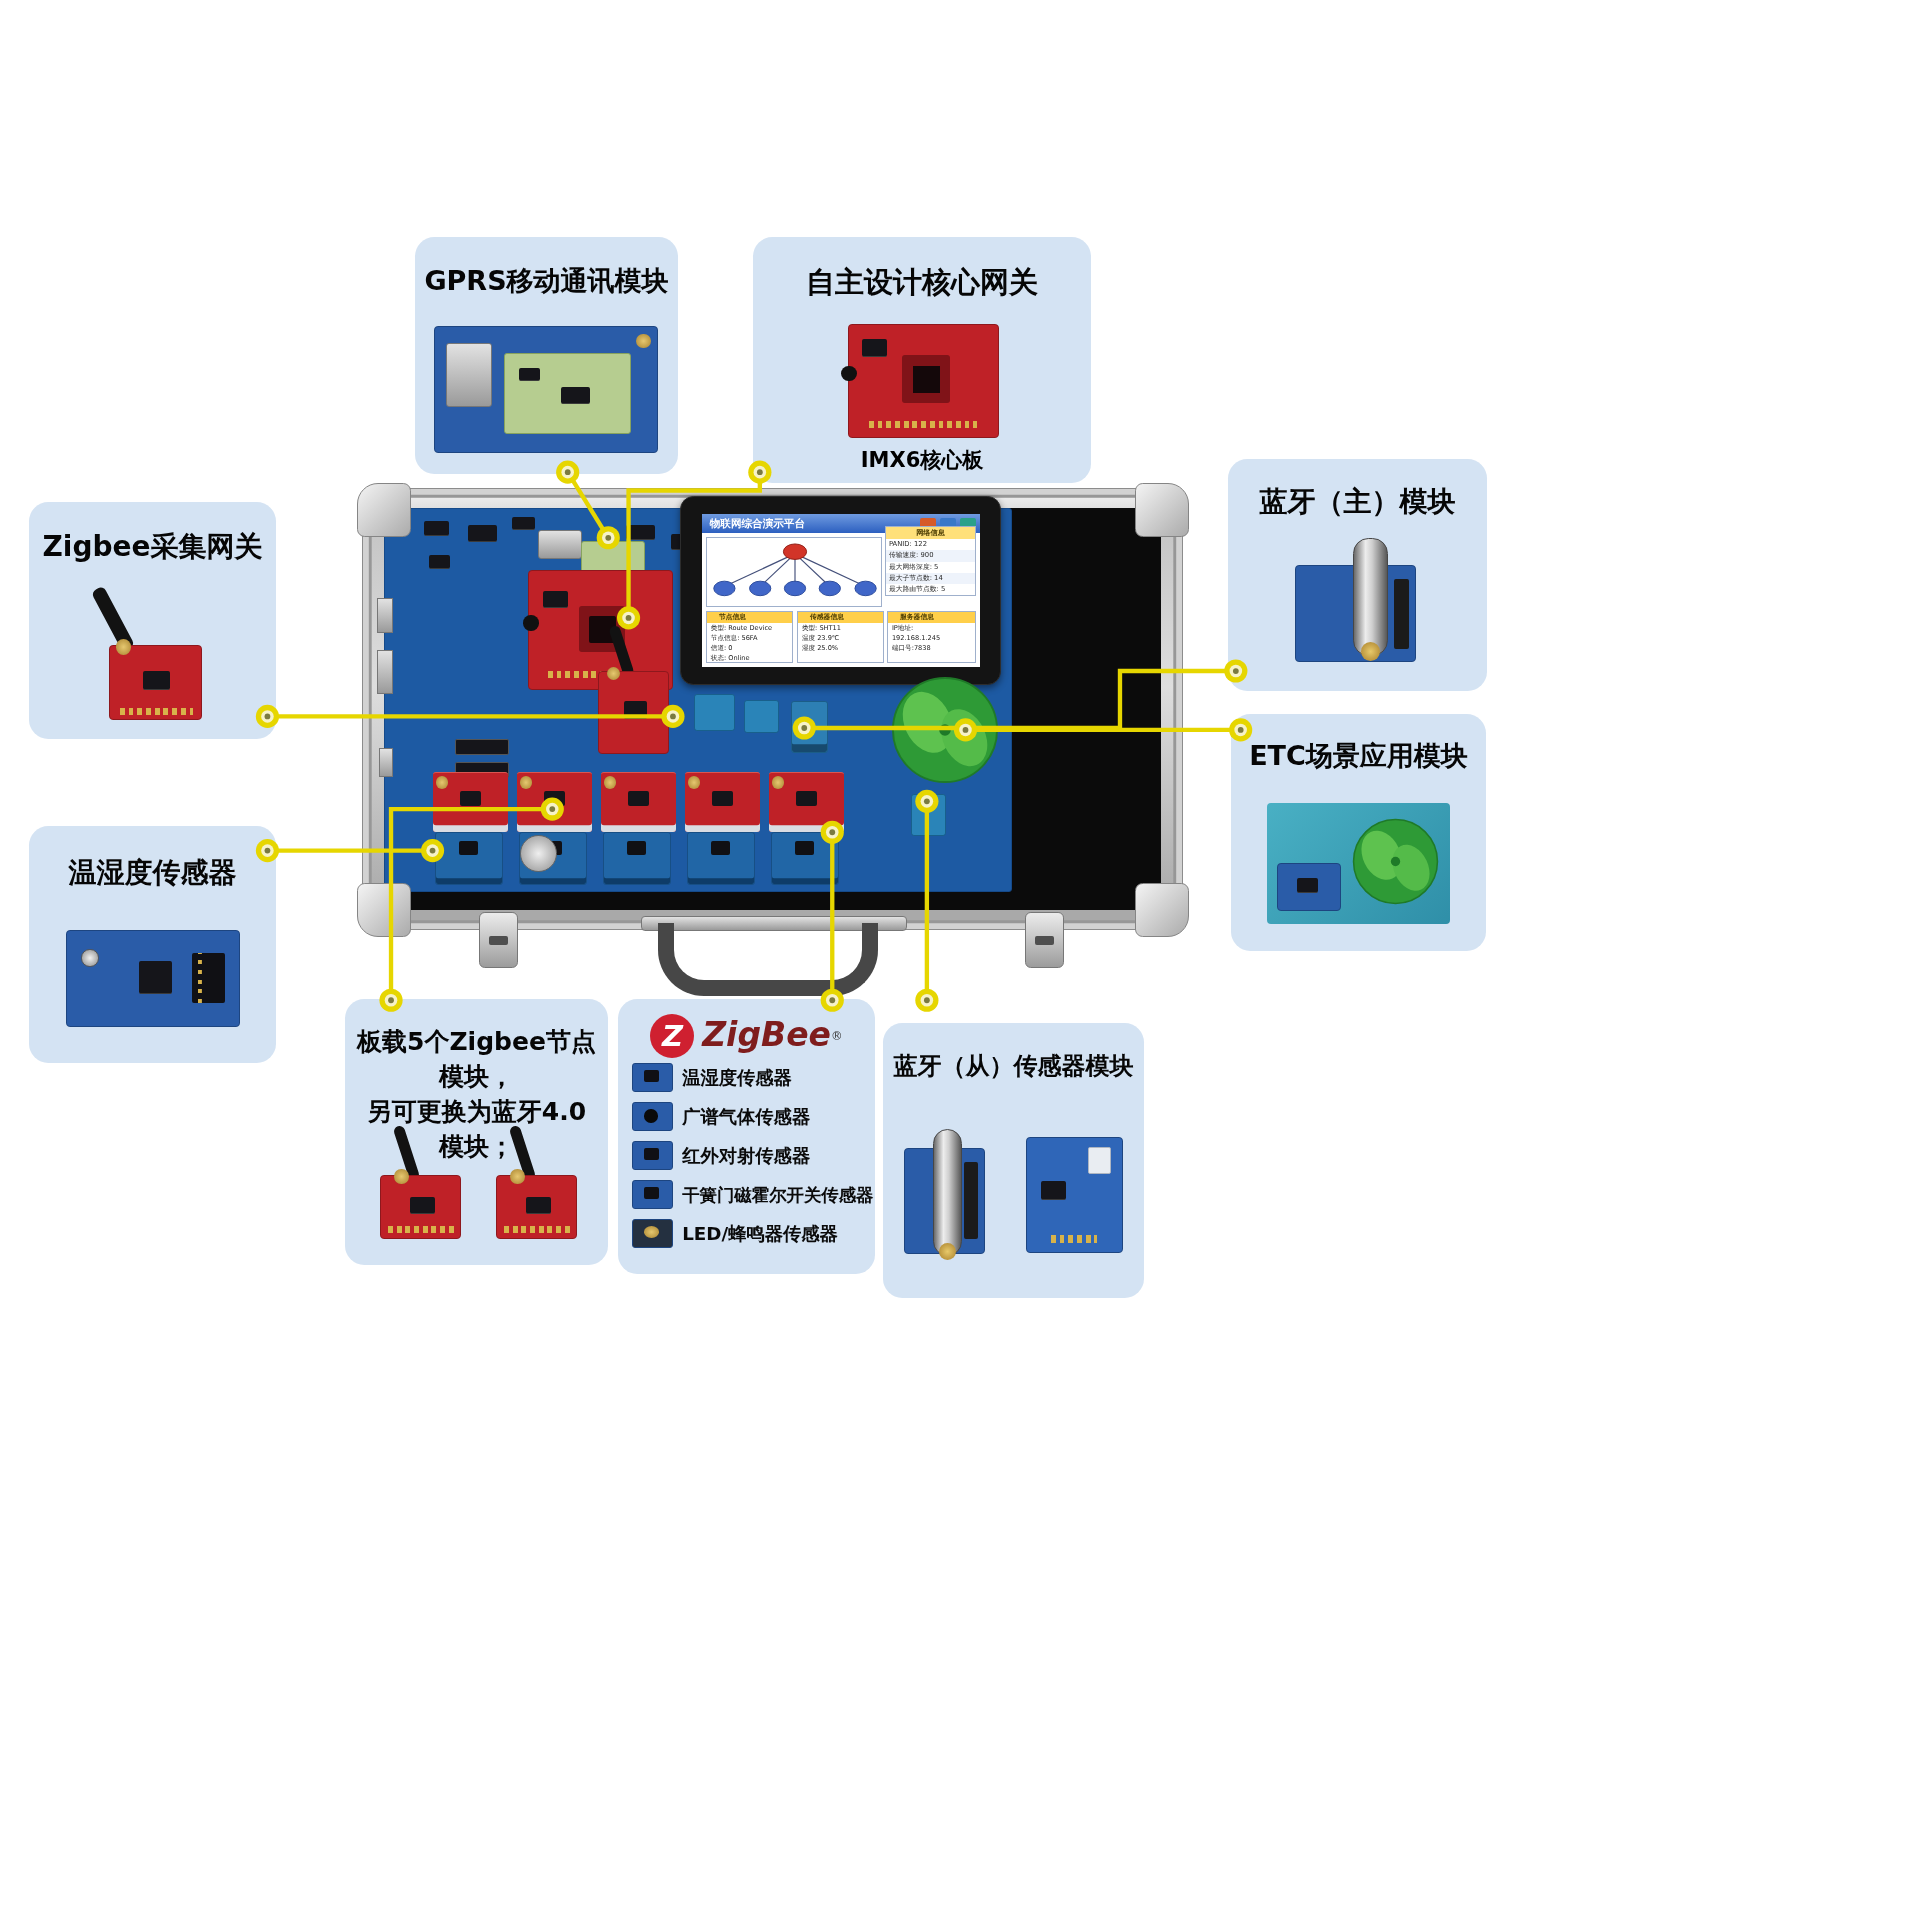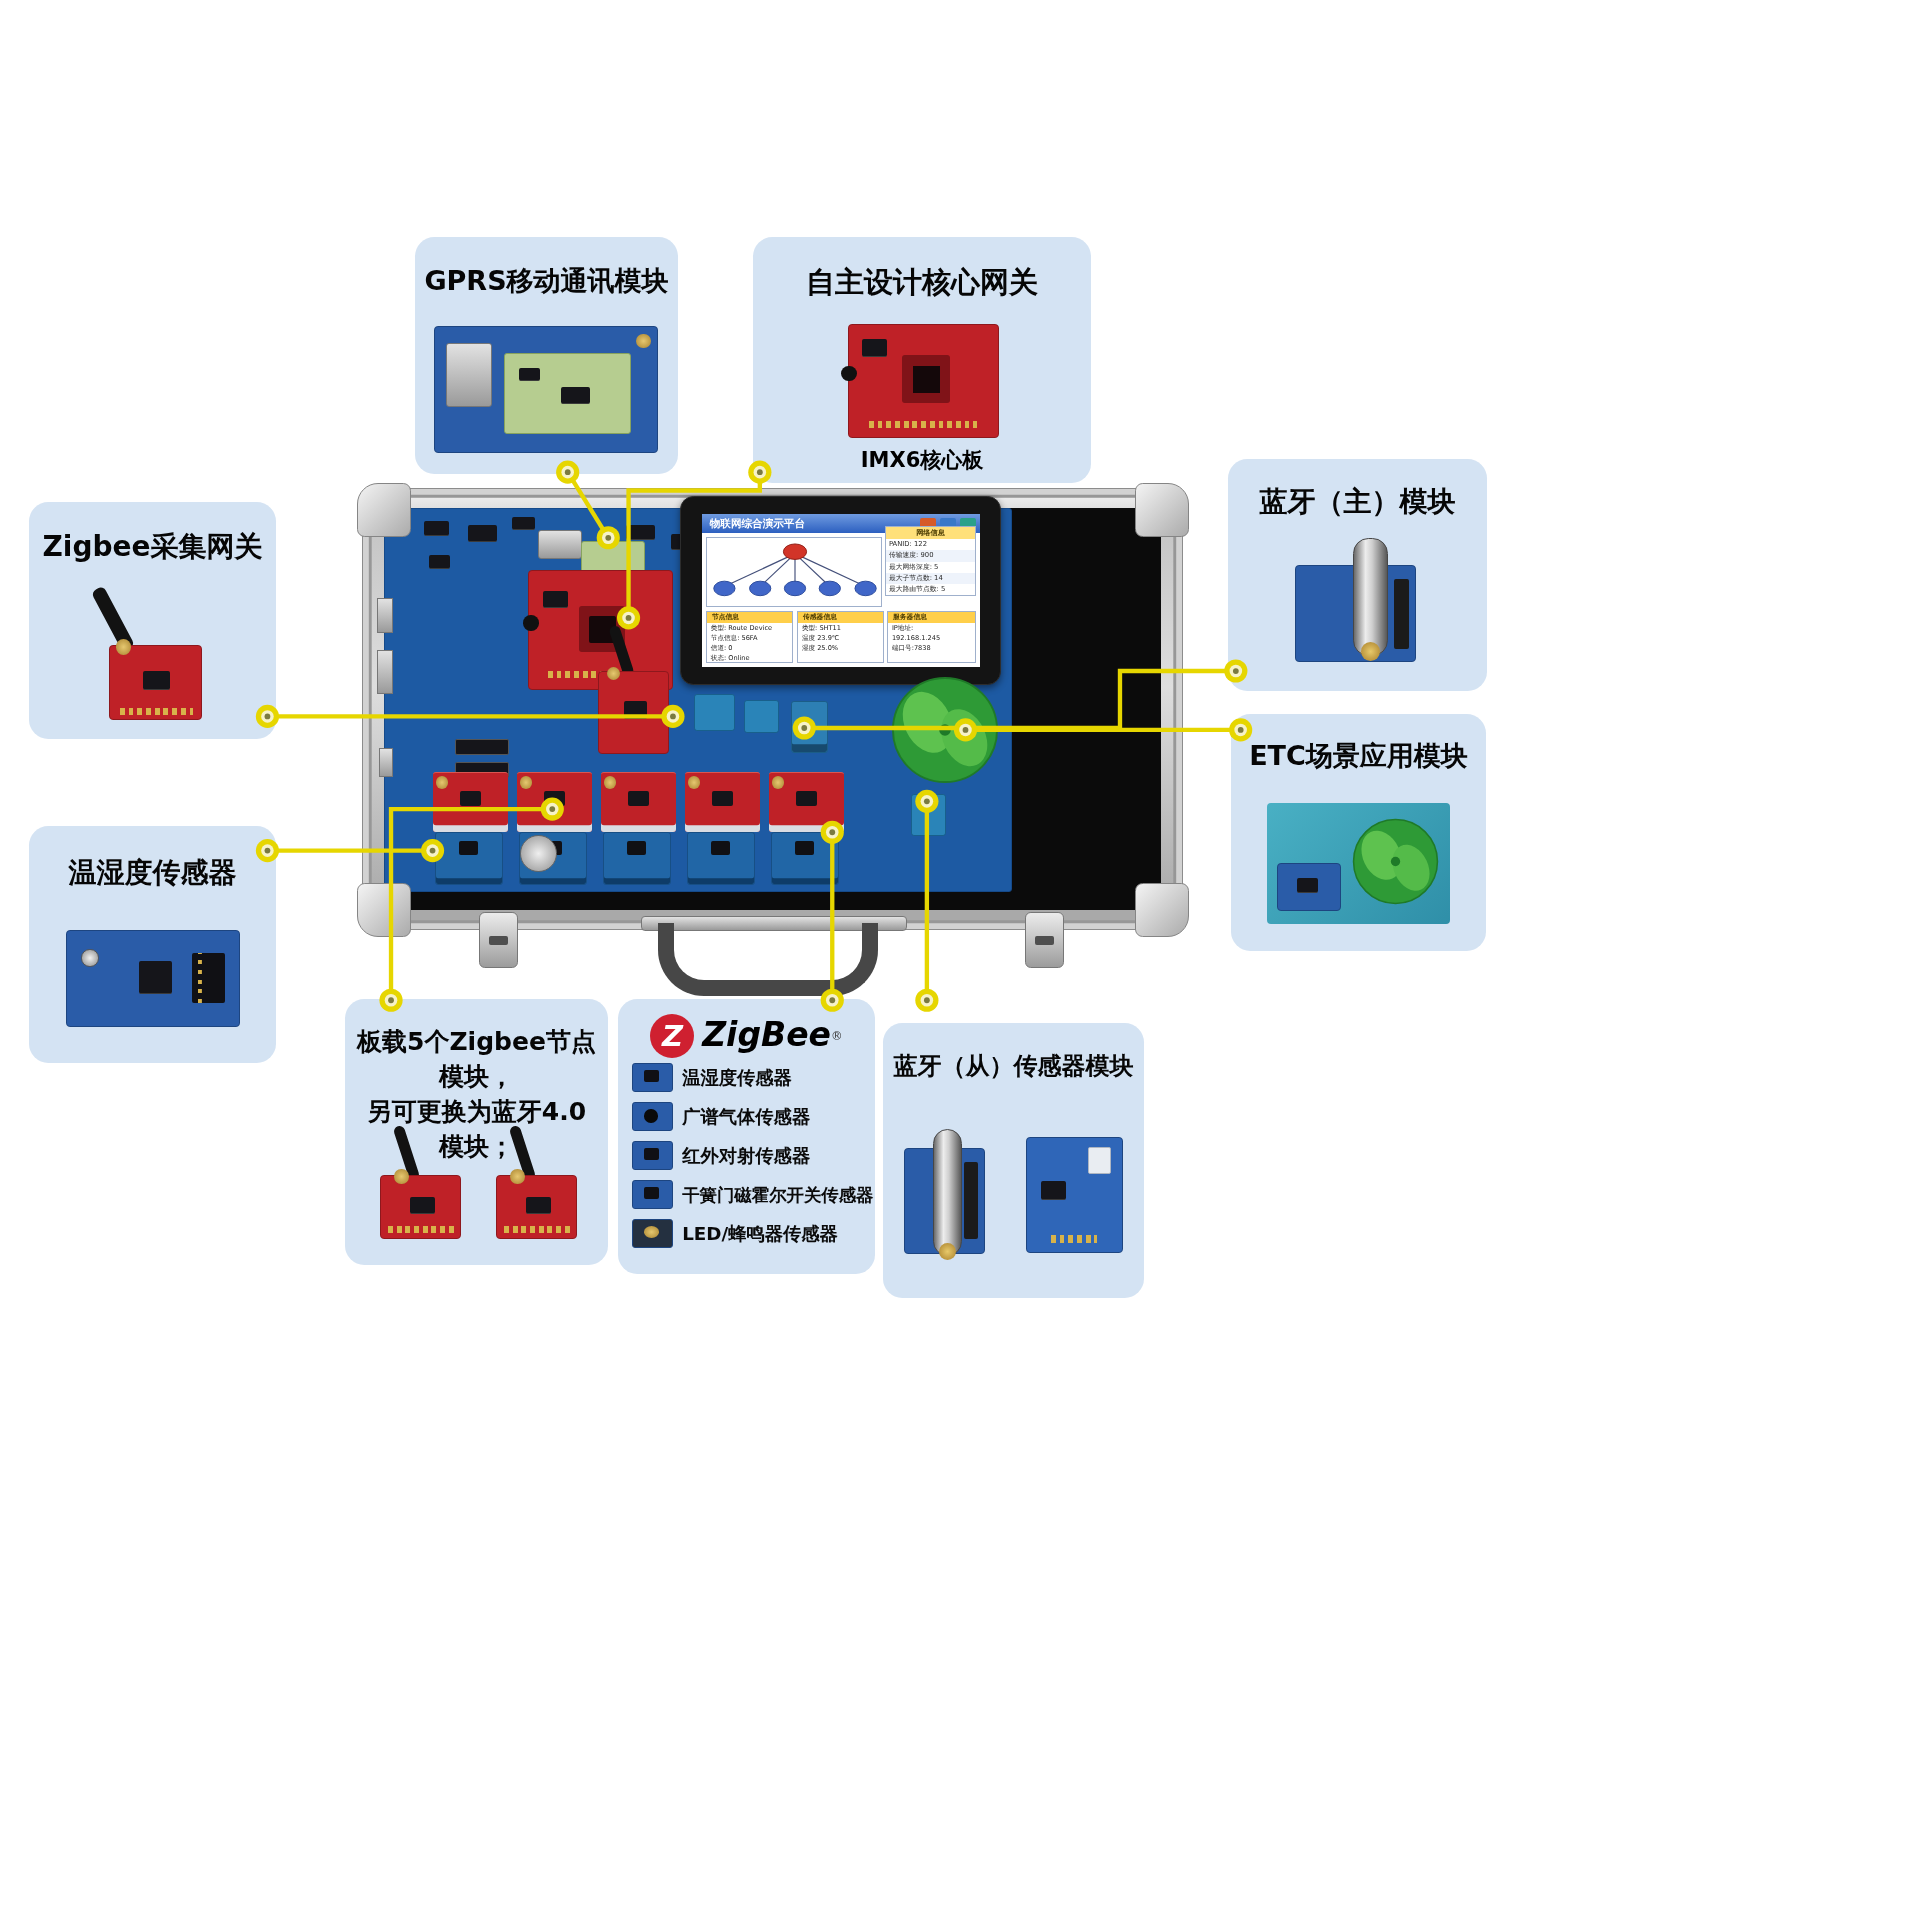--- a/index.html
+++ b/index.html
@@ -40,42 +40,42 @@
   .bezel { position:absolute; left:295px; top:-13.5px; width:321px; height:189px; background:#141414; border:1.9px solid #2d2d2d;
            border-radius:13.5px; box-shadow:0 2.9px 7.7px rgba(0,0,0,.45); }
   .lcd { position:absolute; left:21px; top:17.4px; width:278px; height:153px; background:#ffffff; overflow:hidden; }
   .lcdbar { position:absolute; left:0; top:0; width:100%; height:19.3px; background:linear-gradient(180deg,#6f9be0,#2c5fc0); }
   .lcdbar .t { font-size:10.6px; font-weight:700; color:#fff; line-height:19.3px; padding-left:7.7px; }
   .lcdbtn { position:absolute; top:3.9px; width:16.4px; height:11.6px; border-radius:1.9px; }
   .panel { position:absolute; background:#fff; border:1px solid #9fb0cc; overflow:hidden; }
   .phead { height:11.6px; background:#ffe07a; font-size:7.2px; font-weight:700; color:#4a3a00; line-height:11.6px; text-align:center; }
   .prow { font-size:6.8px; line-height:11.4px; color:#2a2a2a; padding-left:2.9px; white-space:nowrap; overflow:hidden; }
   .prow:nth-child(odd) { background:#eef3fb; }
-  .mhead { height:10.6px; background:#ffcf4a; font-size:6.8px; font-weight:700; color:#4a3a00; line-height:10.6px; padding-left:5px; white-space:nowrap; }
+  .mhead { height:10.6px; background:#ffcf4a; font-size:6.8px; font-weight:700; color:#4a3a00; line-height:10.6px; padding-left:12px; white-space:nowrap; }
   .mrow { font-size:6.6px; line-height:10px; color:#222; padding-left:3.9px; white-space:nowrap; overflow:hidden; }
 
   
   .goldrow { background:repeating-linear-gradient(90deg,#d8b34a 0 4.8px,rgba(0,0,0,0) 4.8px 8.7px); }
   .cyl { background:linear-gradient(90deg,#6a6a6a,#ededed 35%,#cfcfcf 55%,#585858); border:1px solid #474747; border-radius:15.4px; }
   .antenna { background:#121212; border-radius:5.8px; }
   .pcbred { background:#bf2127; border-radius:3.9px; border:1px solid #8e181d; }
   .pcbblue { background:#2a5ca8; border-radius:3.9px; border:1px solid #1d4580; }
 
   
   .srow { position:relative; height:39px; margin:0 13.5px; display:flex; align-items:center; }
   .sicon { width:41px; height:29px; background:#2a5ca8; border:1px solid #1d4580; border-radius:2.9px; position:relative; flex:0 0 auto; }
   .sicon:after { content:""; position:absolute; left:11.6px; top:5.8px; width:15.4px; height:11.6px; background:#101014; border-radius:1.9px; }
   .srow:nth-child(3) .sicon:after { border-radius:50%; width:13.5px; height:13.5px; background:#0a0a0a; }
   .srow:nth-child(6) .sicon { background:#243040; }
   .srow:nth-child(6) .sicon:after { border-radius:50%; background:radial-gradient(#e6c870,#a8822e); }
   .slab { font-size:18.3px; font-weight:700; color:#0a0a0a; margin-left:9.7px; white-space:nowrap; }
 
   .zlogo-circle { width:44px; height:44px; border-radius:50%; background:#cf2030; color:#fff; font-weight:700; font-style:italic;
                   font-size:29px; line-height:44px; text-align:center; display:inline-block; }
-  .zlogo-word { font-size:33px; font-weight:700; font-style:italic; color:#000000; margin-left:7.7px; }
+  .zlogo-word { font-size:33px; font-weight:700; font-style:italic; color:#7f1d1d; margin-left:7.7px; }
   .caption { font-size:21px; font-weight:700; color:#000; text-align:center; }
 </style>
 </head>
 <body>
 
 <div class="canvas">
 
   <div class="case">
     <div class="interior"></div>
 

